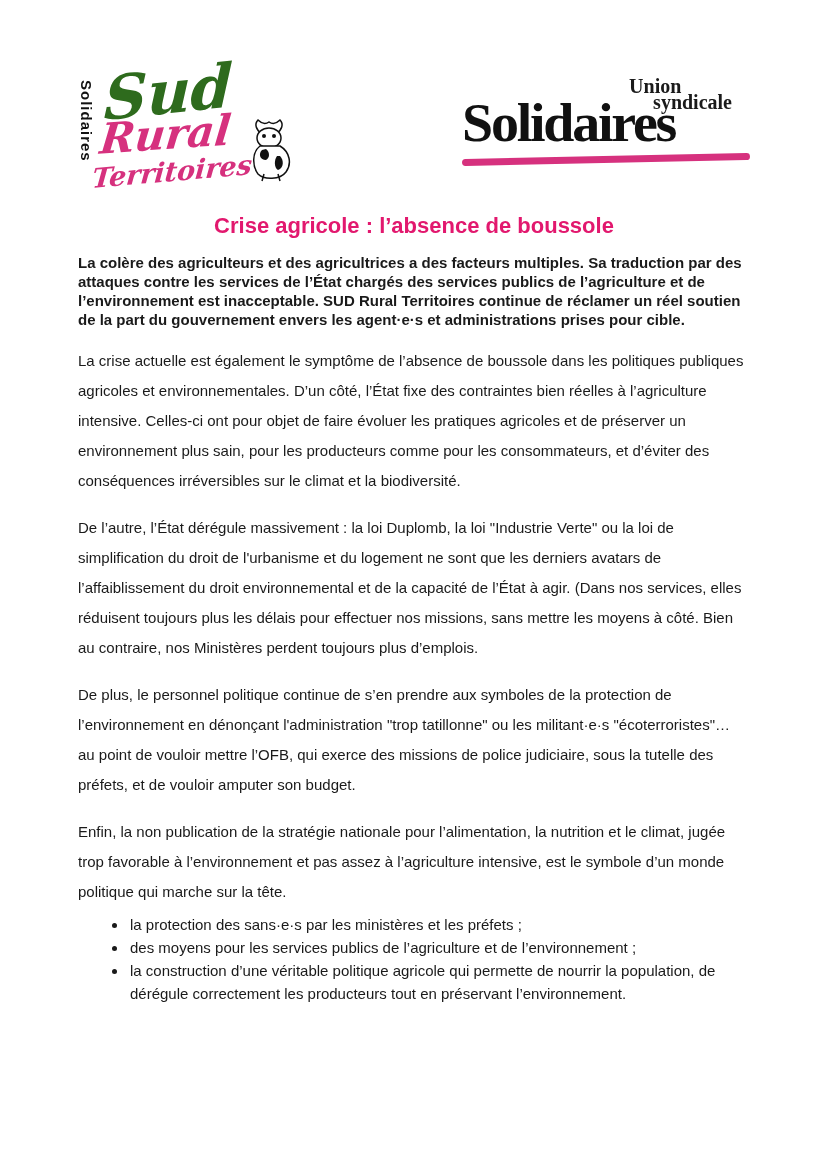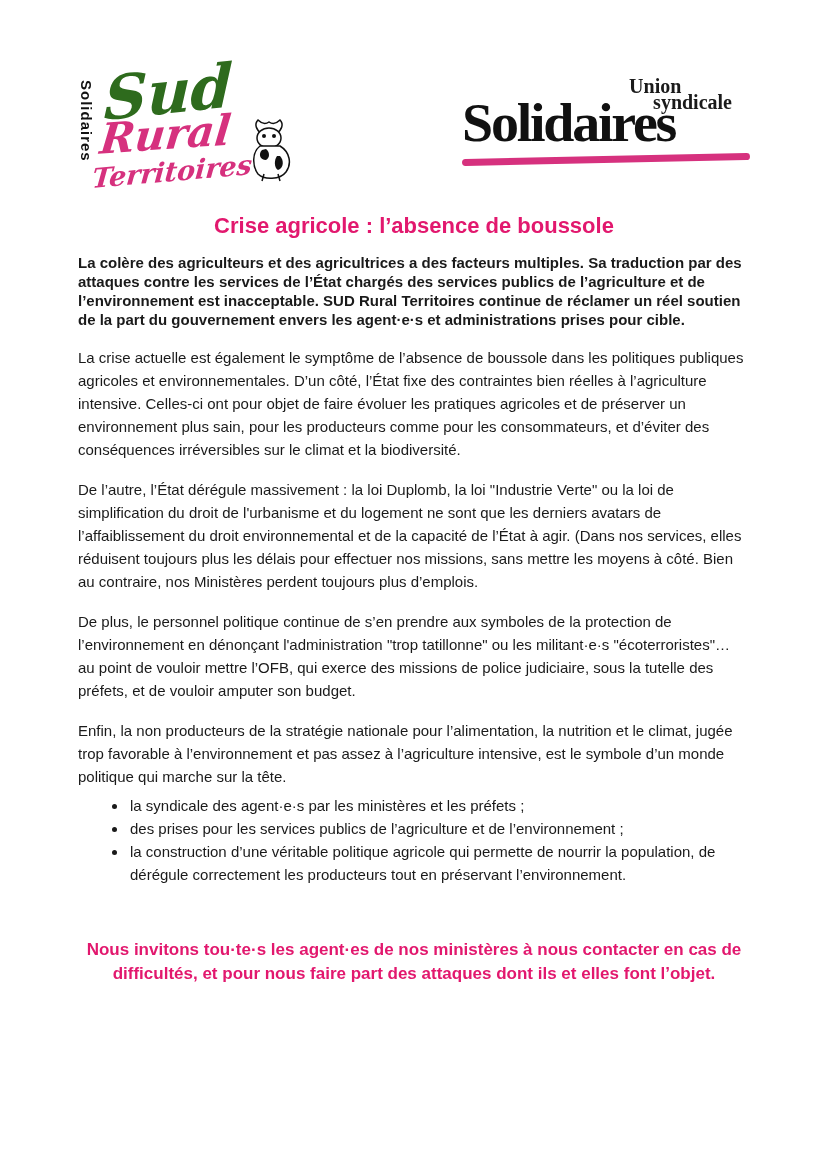--- a/index.html
+++ b/index.html
@@ -119,21 +119,21 @@
   }
   .intro {
     margin: 12px 0 0 0;
     font-weight: bold;
     font-size: 15px;
     line-height: 19px;
   }
   .body-par {
     margin: 17px 0 0 0;
     font-size: 15px;
-    line-height: 23px;
+    line-height: 30px;
   }
   .demands-head {
     margin: 19px 0 0 0;
     font-size: 15px;
     font-weight: bold;
     line-height: 23px;
   }
   .demands-head .u { text-decoration: underline; }
   .demand-list {
     margin: 6px 0 0 0;
@@ -190,24 +190,23 @@
 
   </header>
 
   <h1 class="doc-title" style="color: rgb(226, 24, 110);">Crise agricole : l’absence de boussole</h1>
 
   <p class="intro">La colère des agriculteurs et des agricultrices a des facteurs multiples. Sa traduction par des attaques contre les services de l’État chargés des services publics de l’agriculture et de l’environnement est inacceptable. SUD Rural Territoires continue de réclamer un réel soutien de la part du gouvernement envers les agent·e·s et administrations prises pour cible.</p>
 
   <p class="body-par">La crise actuelle est également le symptôme de l’absence de boussole dans les politiques publiques agricoles et environnementales. D’un côté, l’État fixe des contraintes bien réelles à l’agriculture intensive. Celles-ci ont pour objet de faire évoluer les pratiques agricoles et de préserver un environnement plus sain, pour les producteurs comme pour les consommateurs, et d’éviter des conséquences irréversibles sur le climat et la biodiversité.</p>
   <p class="body-par">De l’autre, l’État dérégule massivement : la loi Duplomb, la loi "Industrie Verte" ou la loi de simplification du droit de l'urbanisme et du logement ne sont que les derniers avatars de l’affaiblissement du droit environnemental et de la capacité de l’État à agir. (Dans nos services, elles réduisent toujours plus les délais pour effectuer nos missions, sans mettre les moyens à côté. Bien au contraire, nos Ministères perdent toujours plus d’emplois.</p>
   <p class="body-par">De plus, le personnel politique continue de s’en prendre aux symboles de la protection de l’environnement en dénonçant l'administration "trop tatillonne" ou les militant·e·s "écoterroristes"… au point de vouloir mettre l’OFB, qui exerce des missions de police judiciaire, sous la tutelle des préfets, et de vouloir amputer son budget.</p>
-  <p class="body-par">Enfin, la non producteurs de la stratégie nationale pour l’alimentation, la nutrition et le climat, jugée trop favorable à l’environnement et pas assez à l’agriculture intensive, est le symbole d’un monde politique qui marche sur la tête.</p>
+  <p class="body-par">Enfin, la non publication de la stratégie nationale pour l’alimentation, la nutrition et le climat, jugée trop favorable à l’environnement et pas assez à l’agriculture intensive, est le symbole d’un monde politique qui marche sur la tête.</p>
 
 
   <ul class="demand-list">
-    <li>la syndicale des agent·e·s par les ministères et les préfets ;</li>
-    <li>des prises pour les services publics de l’agriculture et de l’environnement ;</li>
+    <li>la protection des sans·e·s par les ministères et les préfets ;</li>
+    <li>des moyens pour les services publics de l’agriculture et de l’environnement ;</li>
     <li>la construction d’une véritable politique agricole qui permette de nourrir la population, de dérégule correctement les producteurs tout en préservant l’environnement.</li>
   </ul>
 
-  <p class="closing" style="color: rgb(226, 24, 110);">Nous invitons tou·te·s les agent·es de nos ministères à nous contacter en cas de difficultés, et pour nous faire part des attaques dont ils et elles font l’objet.</p>
 
 </div>
 
 </body></html>

